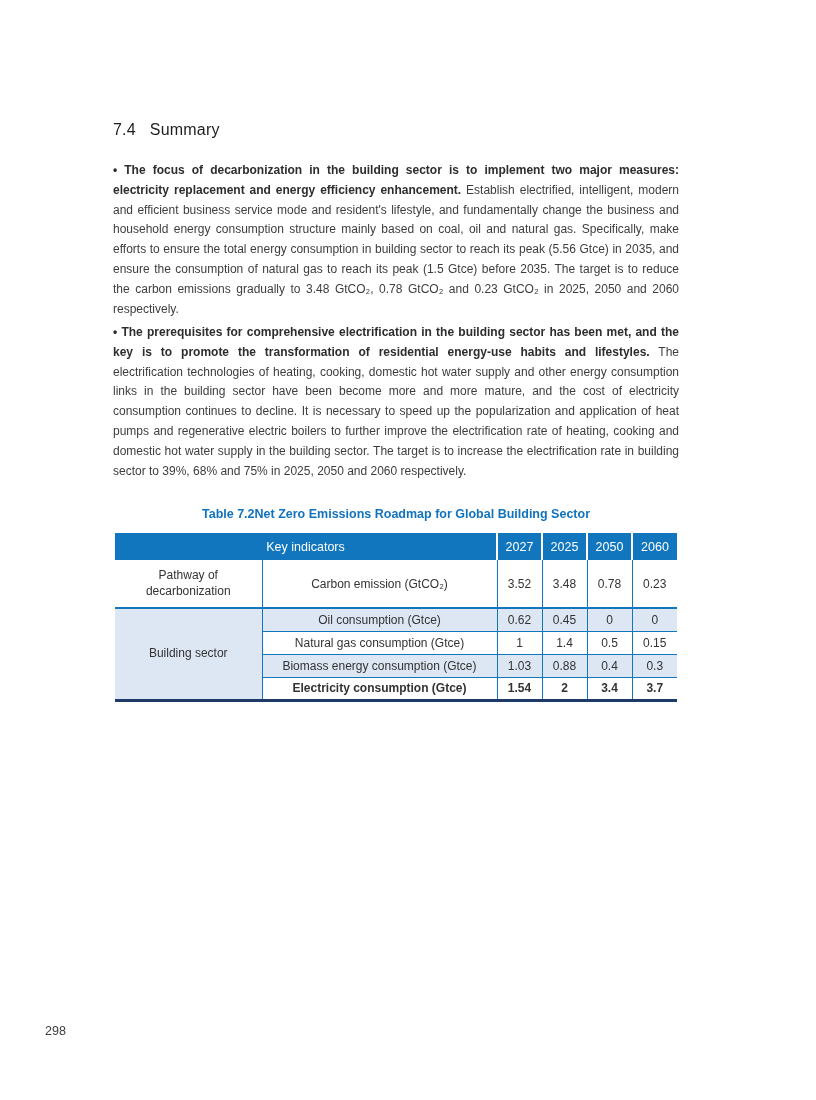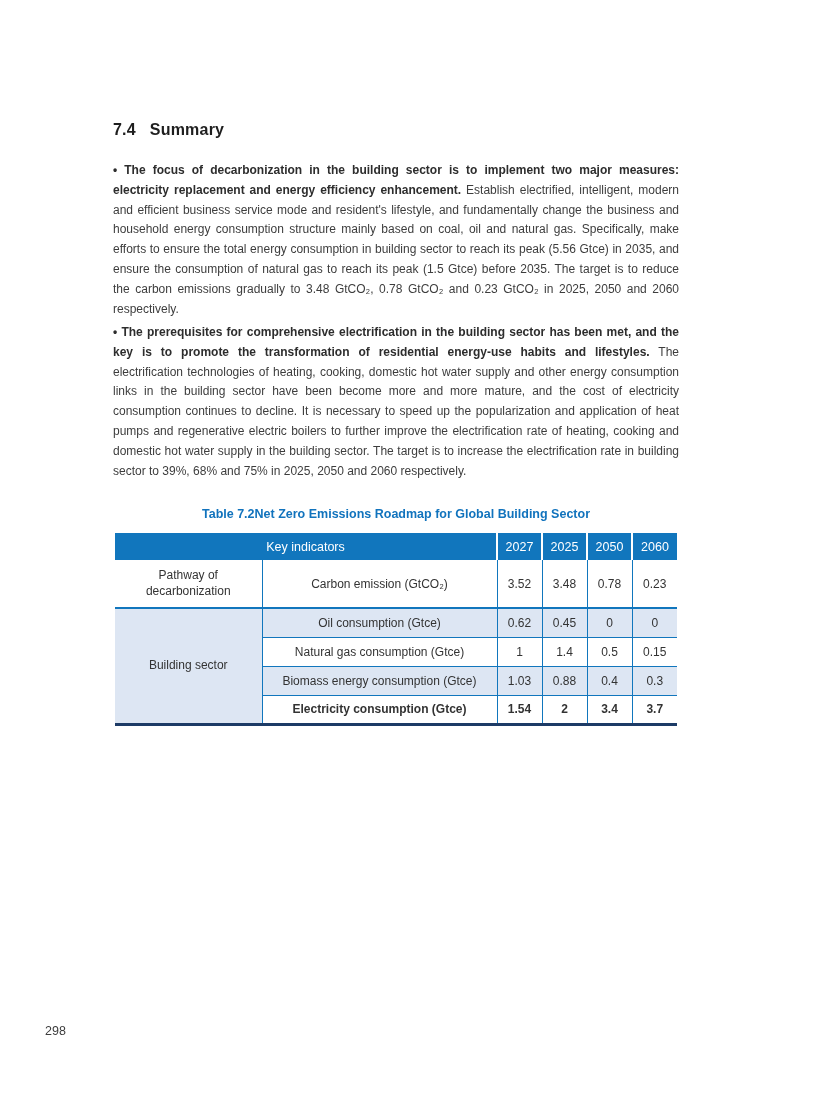--- a/index.html
+++ b/index.html
@@ -13,21 +13,21 @@
   html,body{background:#ffffff;}
   body{
     width:816px;height:1100px;position:relative;overflow:hidden;
     font-family:"Liberation Sans","DejaVu Sans",sans-serif;
     color:var(--text);
   }
   .page{position:relative;width:816px;height:1100px;background:#fff;}
 
   .section-heading{
     position:absolute;left:113px;top:121px;
-    font-size:16px;font-weight:bold;color:#1e1e1e;letter-spacing:.2px;text-align:center;
+    font-size:16px;font-weight:normal;color:#1e1e1e;letter-spacing:.2px;text-align:center;
   }
   .section-heading .num{margin-right:14px;}
 
   .para{
     position:absolute;left:113px;width:566px;
     font-size:12px;line-height:19.8px;text-align:justify;color:var(--text);
   }
   .para .lead{font-weight:bold;color:#2d2d2d;}
   #para1{top:161px;}
   #para2{top:323px;}
@@ -55,21 +55,21 @@
     margin-top:16px;
   }
   .roadmap-table thead th:last-child{border-right:none;}
 
   .roadmap-table tbody td{
     border:1px solid var(--blue);
     text-align:center;vertical-align:middle;
     background:#ffffff;
   }
   .roadmap-table tbody tr.r-tall td{height:35px;}
-  .roadmap-table tbody tr.r-std td{height:29px;}
+  .roadmap-table tbody tr.r-std td{height:23px;}
   .roadmap-table tbody tr:first-child td{border-top:none;}
   .roadmap-table tbody tr.group-start td{border-top:2px solid var(--blue);}
   .roadmap-table tbody tr:last-child td{border-bottom:none;font-weight:bold;}
   .roadmap-table td.group{border-left:none;line-height:1.3;padding:8px 14px;}
   .roadmap-table td.val:last-child{border-right:none;}
   .roadmap-table td.shaded{background:var(--light);}
 
   .page-number{
     position:absolute;left:45px;top:1024px;
     font-size:12.5px;color:#3d3d3d;

